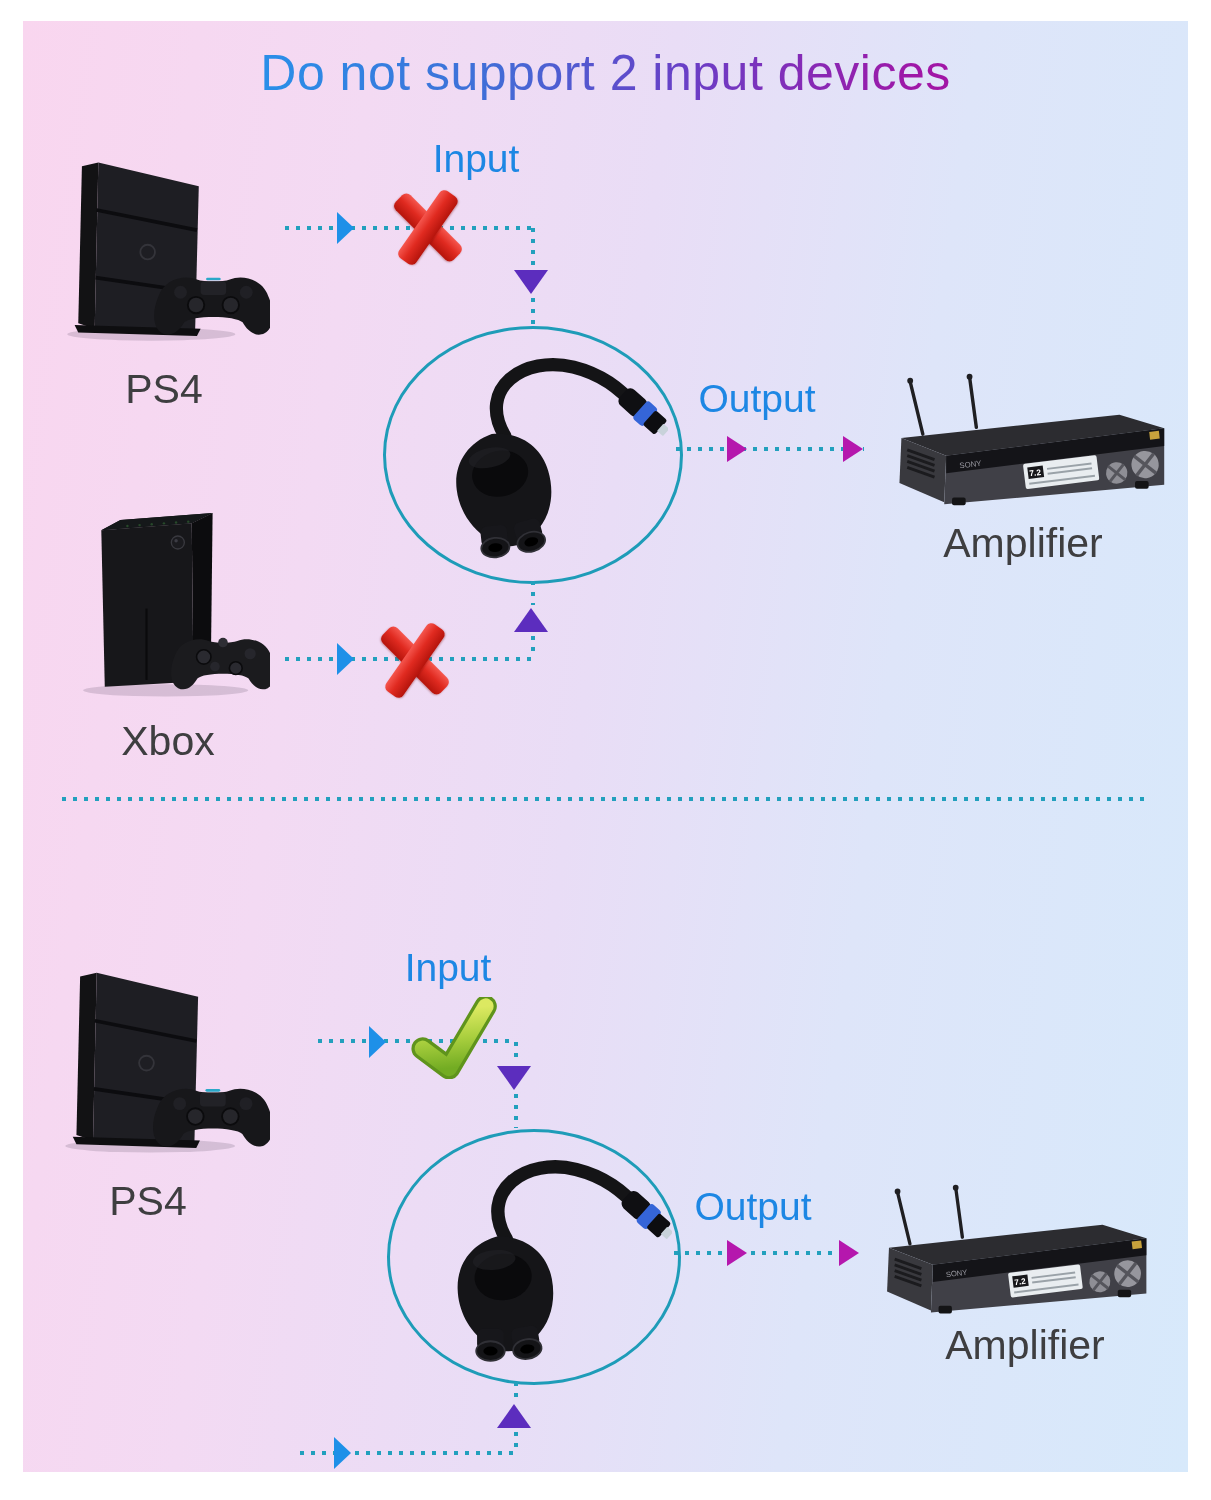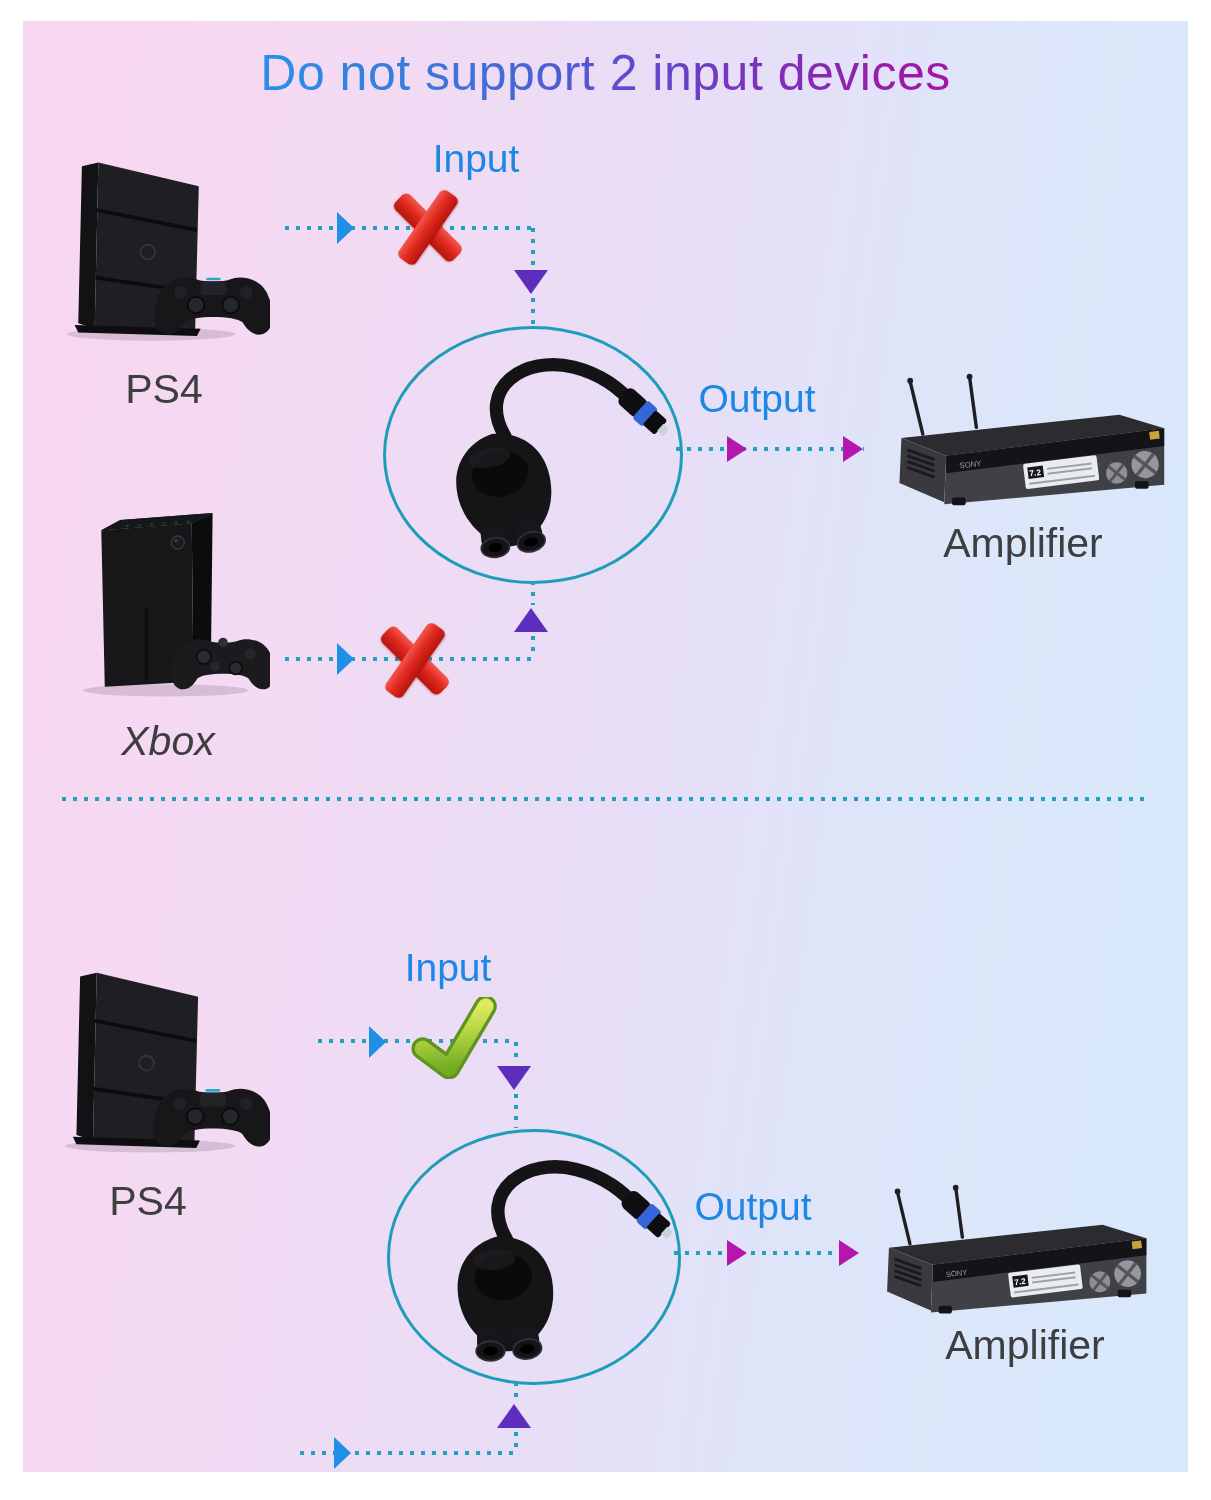--- a/index.html
+++ b/index.html
@@ -162,21 +162,21 @@
     <line x1="88" y1="122" x2="88" y2="204" stroke="#0a0a0c" stroke-width="2.5"></line>
     <g transform="translate(106,150) scale(0.92)">
       <path d="M16,28 C22,10 44,4 58,10 C66,13 86,13 94,10 C108,4 130,10 136,28 C144,46 142,64 132,69 C122,74 113,66 108,57 C100,49 52,49 44,57 C39,66 30,74 20,69 C10,64 8,46 16,28 Z" fill="#1b1b1e"></path>
       <circle cx="52" cy="30" r="9" fill="#2a2a30" stroke="#0b0b0d" stroke-width="2"></circle>
       <circle cx="92" cy="44" r="8" fill="#2a2a30" stroke="#0b0b0d" stroke-width="2"></circle>
       <circle cx="76" cy="12" r="6" fill="#2e2e34"></circle>
       <circle cx="110" cy="26" r="7" fill="#26262c"></circle>
       <circle cx="66" cy="42" r="6" fill="#26262c"></circle>
     </g>
   </svg>
-  <div class="abs devlabel" style="left:68px;top:718px;font-style:italic;">Xbox</div>
+  <div class="abs devlabel" style="left:68px;top:718px;">Xbox</div>
 
   <div class="dh" style="left:285px;top:657px;width:248px;"></div>
   <div class="arr arr-blue" style="left:337px;top:643px;"></div>
   <div class="xmark" style="left:386px;top:627px;">
       <div class="b1"></div>
       <div class="b2"></div>
     </div>
   <div class="dv" style="left:531px;top:581px;height:24px;"></div>
   <div class="arr arr-vup" style="left:514px;top:608px;"></div>
   <div class="dv" style="left:531px;top:636px;height:22px;"></div>

